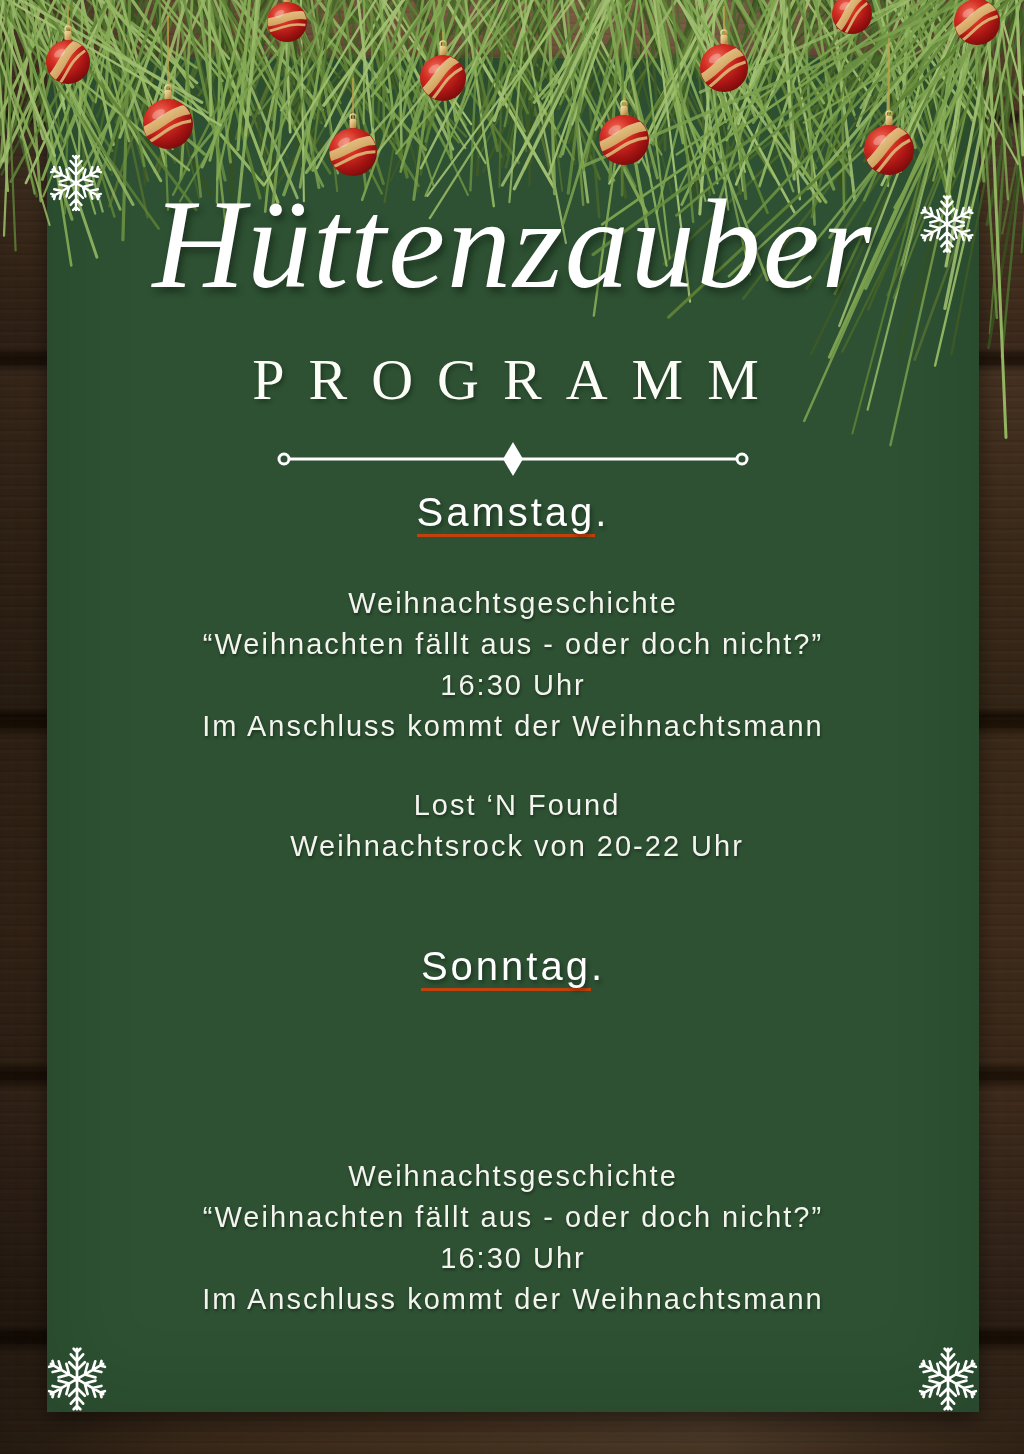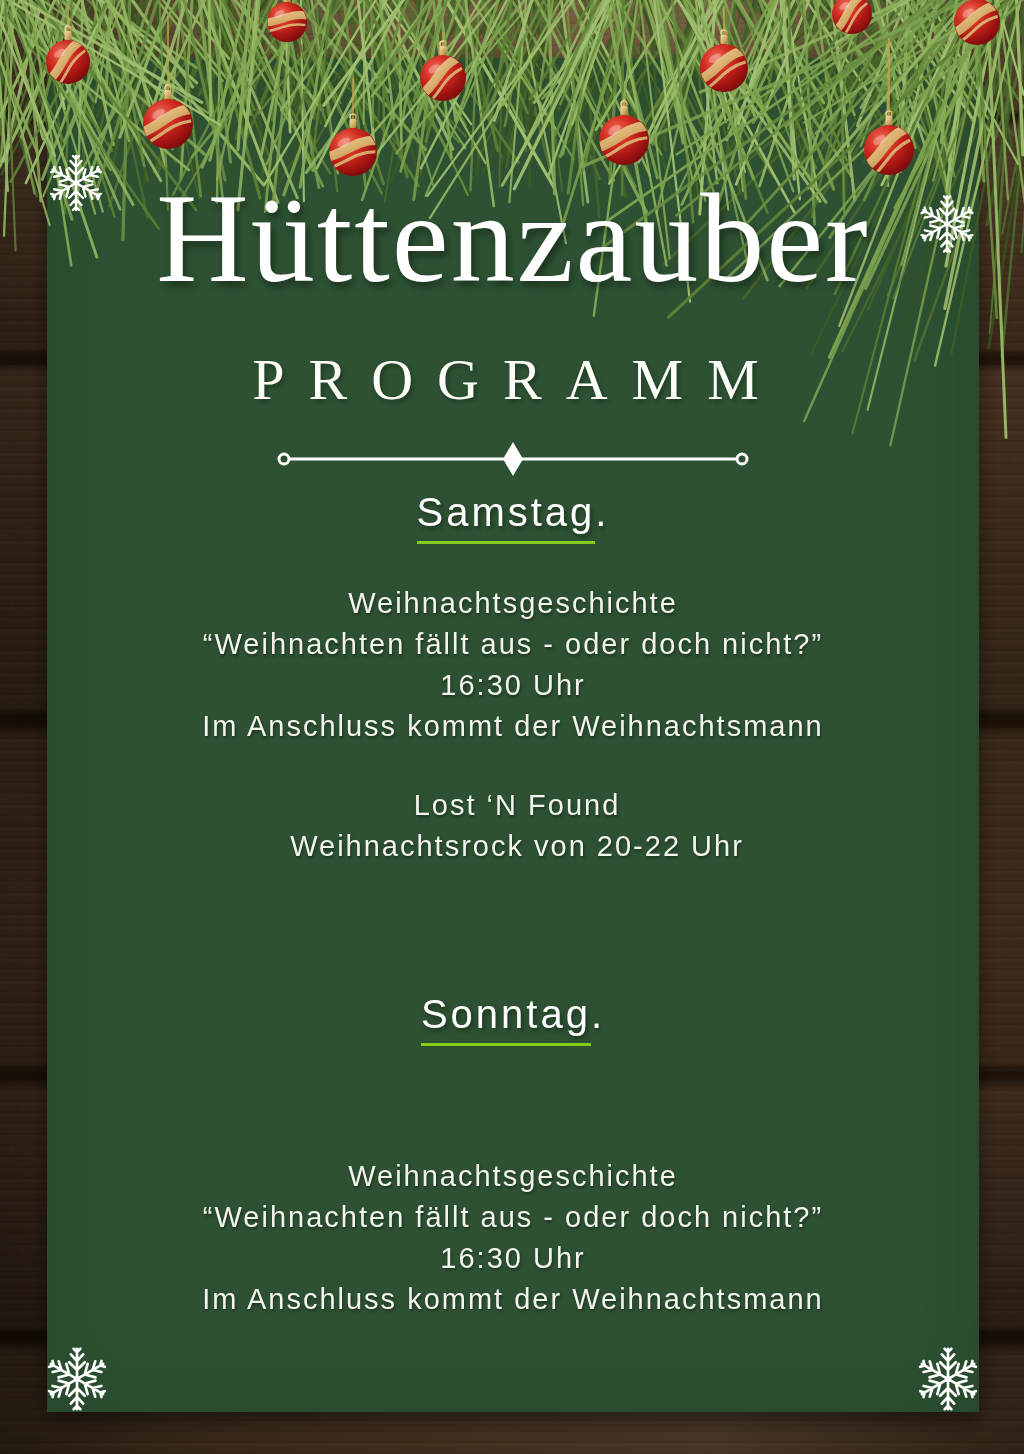--- a/index.html
+++ b/index.html
@@ -41,39 +41,39 @@
     position:absolute;left:47px;top:58px;width:932px;height:1354px;
     background:var(--green);
     box-shadow:0 8px 22px rgba(0,0,0,.5), inset 0 0 90px rgba(0,0,0,.14);
     z-index:1;
   }
   #decor{position:absolute;left:0;top:0;z-index:2;pointer-events:none;}
   .content{position:absolute;left:47px;top:58px;width:932px;height:1354px;z-index:3;
     color:var(--text);text-align:center;}
   .content>*{position:absolute;left:0;right:0;}
   .t-script{
-    top:104px;
-    font-family:"Liberation Serif", serif;font-weight:400;
+    top:110px;
+    font-family:"Liberation Serif", serif;font-style:italic;font-weight:400;
     font-size:128px;line-height:1.2;letter-spacing:2px;color:#fff;
     text-shadow:3px 5px 7px rgba(0,0,0,.38);
   }
   .t-sub{
     top:288px;
     font-family:"Liberation Serif", serif;font-weight:400;
     font-size:58px;letter-spacing:24px;padding-left:9px;color:#fdfdf8;
     text-shadow:2px 3px 4px rgba(0,0,0,.3);
   }
   .divider{top:384px;height:34px;}
   .day-heading{
     font-size:40px;letter-spacing:3px;color:#fff;
     text-shadow:2px 3px 4px rgba(0,0,0,.35);
   }
-  .day-heading .u{border-bottom:3px solid #84cc16;padding-bottom:7px;}
+  .day-heading .u{border-bottom:3px solid #c2410c;}
   .hd-samstag{top:432px;}
-  .hd-sonntag{top:886px;margin-top:48px;}
+  .hd-sonntag{top:886px;}
   .block{font-size:29px;letter-spacing:2px;line-height:41px;
     text-shadow:1px 2px 3px rgba(0,0,0,.38);}
   .block b, .block .b{font-weight:400;}
   .blk-s1{top:525px;}
   .blk-s2{top:727px;padding-left:8px;}
   .blk-n1{top:978px;}
   .blk-n2{top:1098px;}
 </style>
 </head>
 <body>

